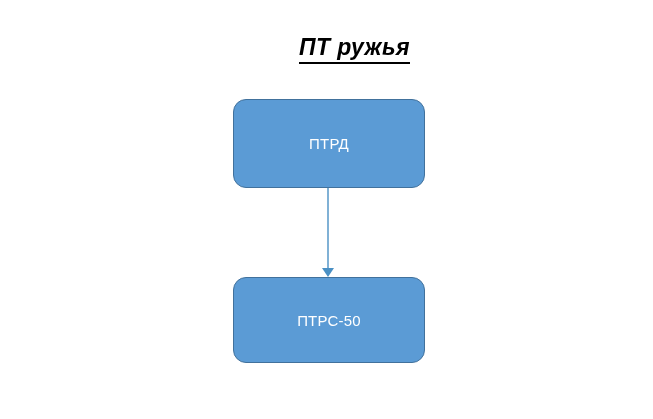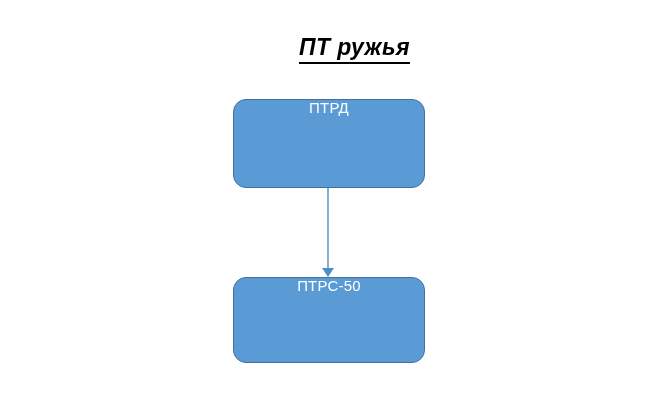--- a/index.html
+++ b/index.html
@@ -38,20 +38,21 @@
   }
 
   
   .node {
     position: absolute;
     box-sizing: border-box;
     background-color: #5b9bd5;
     border: 1px solid #41719c;
     border-radius: 13px;
     display: flex;
+    align-items: center;
     justify-content: center;
   }
   .node-label {
     font-family: "Liberation Sans", sans-serif;
     font-size: 15px;
     color: #ffffff;
     line-height: 1;
     white-space: nowrap;
     letter-spacing: 0.2px;
   }

